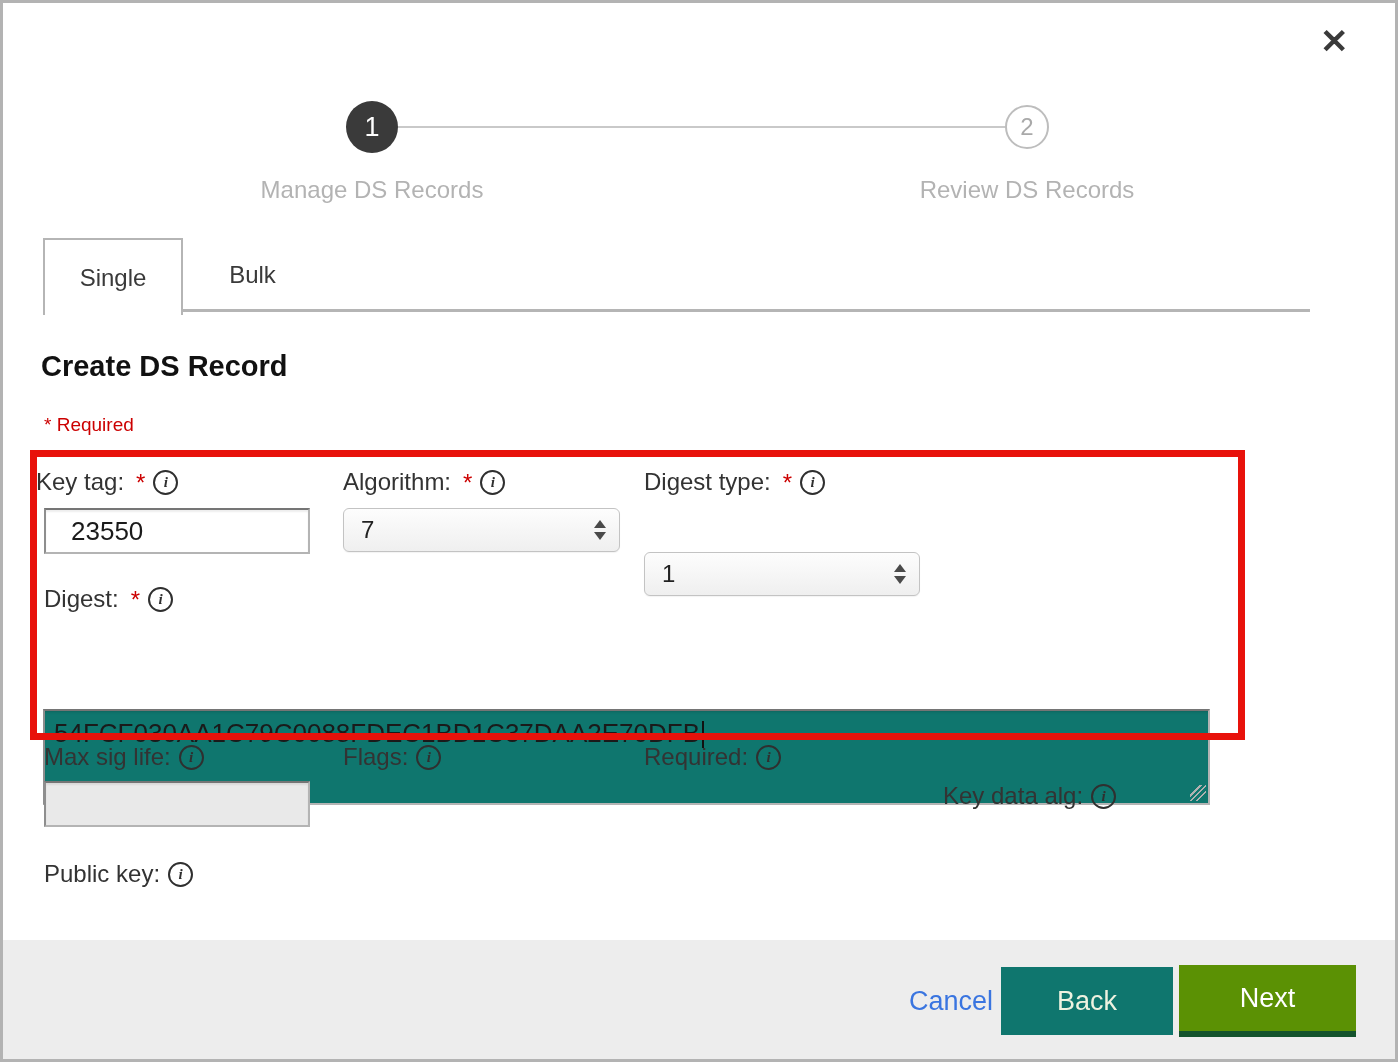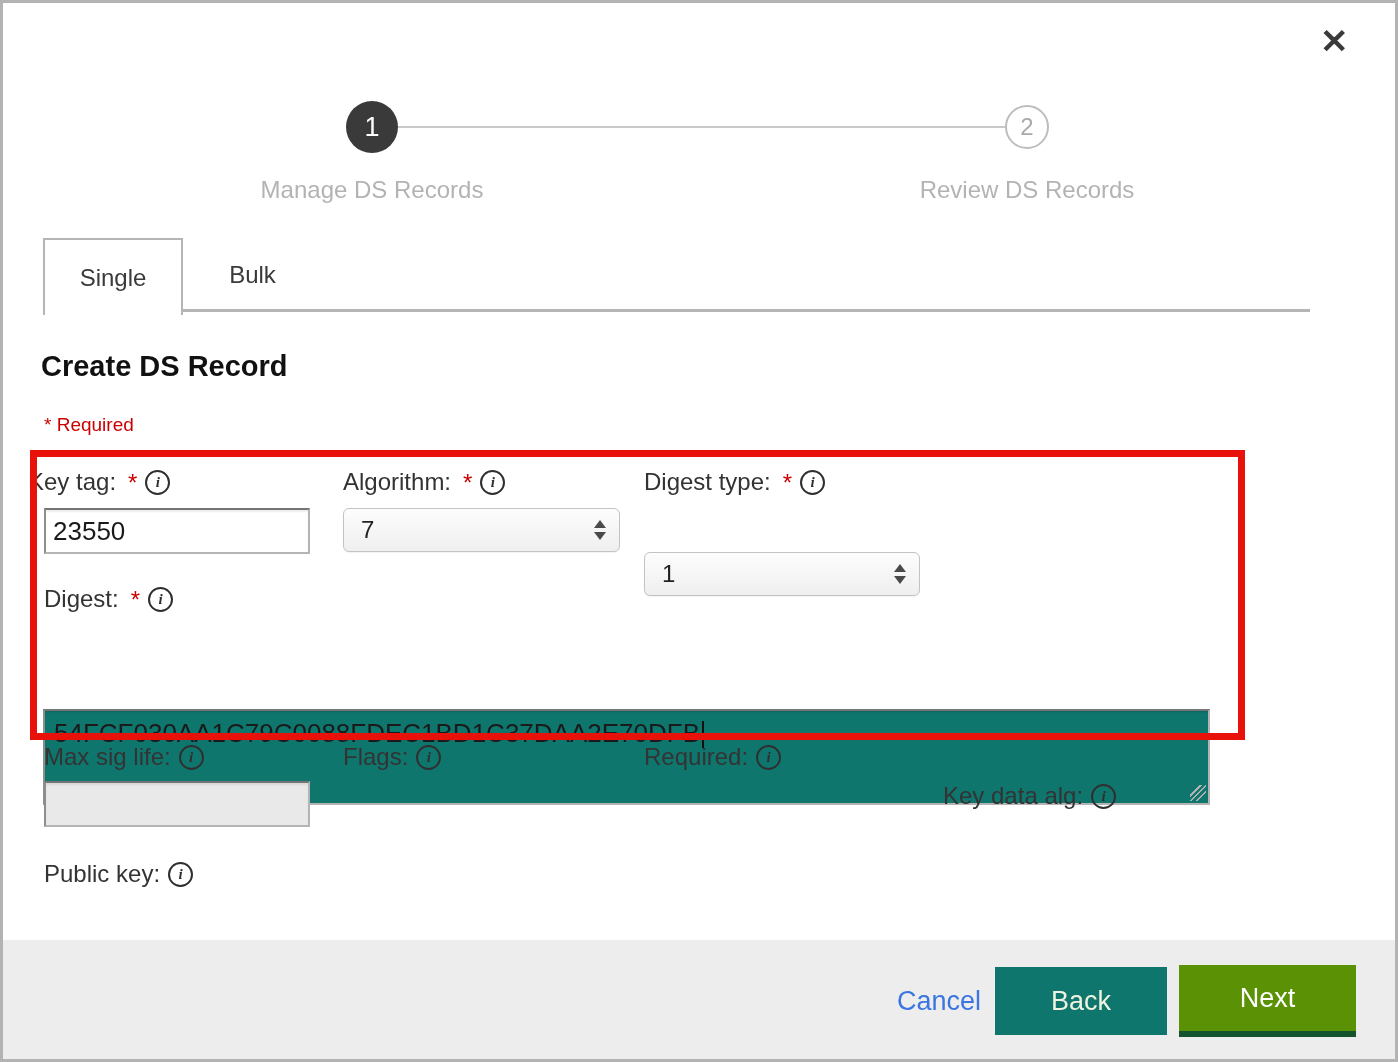--- a/index.html
+++ b/index.html
@@ -46,21 +46,21 @@
   .field-label{display:flex;align-items:center;gap:8px;height:32px;font-size:24px;color:#333;}
   .req-star{color:#cc0000;font-size:24px;line-height:1;transform:translateY(1px);margin-left:4px;}
   .info-icon{width:21px;height:21px;border:2px solid #2f2f2f;border-radius:50%;
              display:inline-flex;align-items:center;justify-content:center;
              font-family:"Liberation Serif",serif;font-style:italic;font-weight:bold;
              font-size:15px;color:#2f2f2f;flex:0 0 auto;}
 
   
   .text-input{box-sizing:border-box;background:#fff;border:2px solid #b4b4b4;
               border-top-color:#757575;border-left-color:#8e8e8e;
-              display:flex;align-items:center;padding:0 7px;font-size:26px;color:#1a1a1a;
+              display:flex;align-items:center;padding:0 25px;font-size:26px;color:#1a1a1a;
               box-shadow:inset 0 2px 2px rgba(0,0,0,0.07);}
   .text-input.disabled{background:#e9e9e9;color:#888;}
 
   
   .textarea{box-sizing:border-box;background:#0f766e;border:2px solid #b4b4b4;
             border-top-color:#757575;border-left-color:#8e8e8e;position:relative;
             padding:7px 9px;font-size:26px;color:#1a1a1a;
             box-shadow:inset 0 3px 3px -2px rgba(0,0,0,0.15);}
   .caret{display:inline-block;width:2px;height:27px;background:#111;
          vertical-align:text-bottom;margin-left:2px;}
@@ -80,21 +80,21 @@
               display:flex;flex-direction:column;align-items:center;gap:4px;}
   .tri{width:0;height:0;border-left:6px solid transparent;border-right:6px solid transparent;}
   .tri-up{border-bottom:8px solid #4a4a4a;}
   .tri-down{border-top:8px solid #4a4a4a;}
   .select.muted .tri-up{border-bottom-color:#a5a5a5;}
   .select.muted .tri-down{border-top-color:#a5a5a5;}
 
   
   .footer{left:0;right:0;top:940px;bottom:0;background:#ededed;z-index:5;
           display:flex;align-items:center;justify-content:flex-end;
-          padding-right:42px;gap:12px;box-shadow:inset -3px -3px 0 #b3b3b3, inset 3px 0 0 #b3b3b3;}
+          padding-right:42px;gap:6px;box-shadow:inset -3px -3px 0 #b3b3b3, inset 3px 0 0 #b3b3b3;}
   .cancel-link{font-size:27px;color:#3a75e0;cursor:pointer;margin-right:2px;}
   .btn{display:flex;align-items:center;justify-content:center;font-size:27px;
        box-sizing:border-box;cursor:pointer;}
   .btn-back{width:172px;height:68px;background:#0f766e;color:#eef2e0;}
   .btn-next{width:177px;height:72px;background:#5b9104;color:#fff;
             border-bottom:6px solid #14532d;}
 </style>
 </head>
 <body>
 
@@ -118,21 +118,21 @@
   </div>
   <div class="abs tab-bulk">
     <span>Bulk</span>
   </div>
 
   <div class="abs page-title">Create DS Record</div>
   <div class="abs required-note">* Required</div>
 
   <div class="abs highlight-box"></div>
 
-  <div class="abs field-label" style="left:28px;top:466px;">
+  <div class="abs field-label" style="left:36px;top:466px;">
     <span>Key tag:</span>
     <span class="req-star">*</span>
     <span class="info-icon">i</span>
   </div>
   <div class="abs field-label" style="left:343px;top:466px;">
     <span>Algorithm:</span>
     <span class="req-star">*</span>
     <span class="info-icon">i</span>
   </div>
   <div class="abs field-label" style="left:644px;top:466px;">

